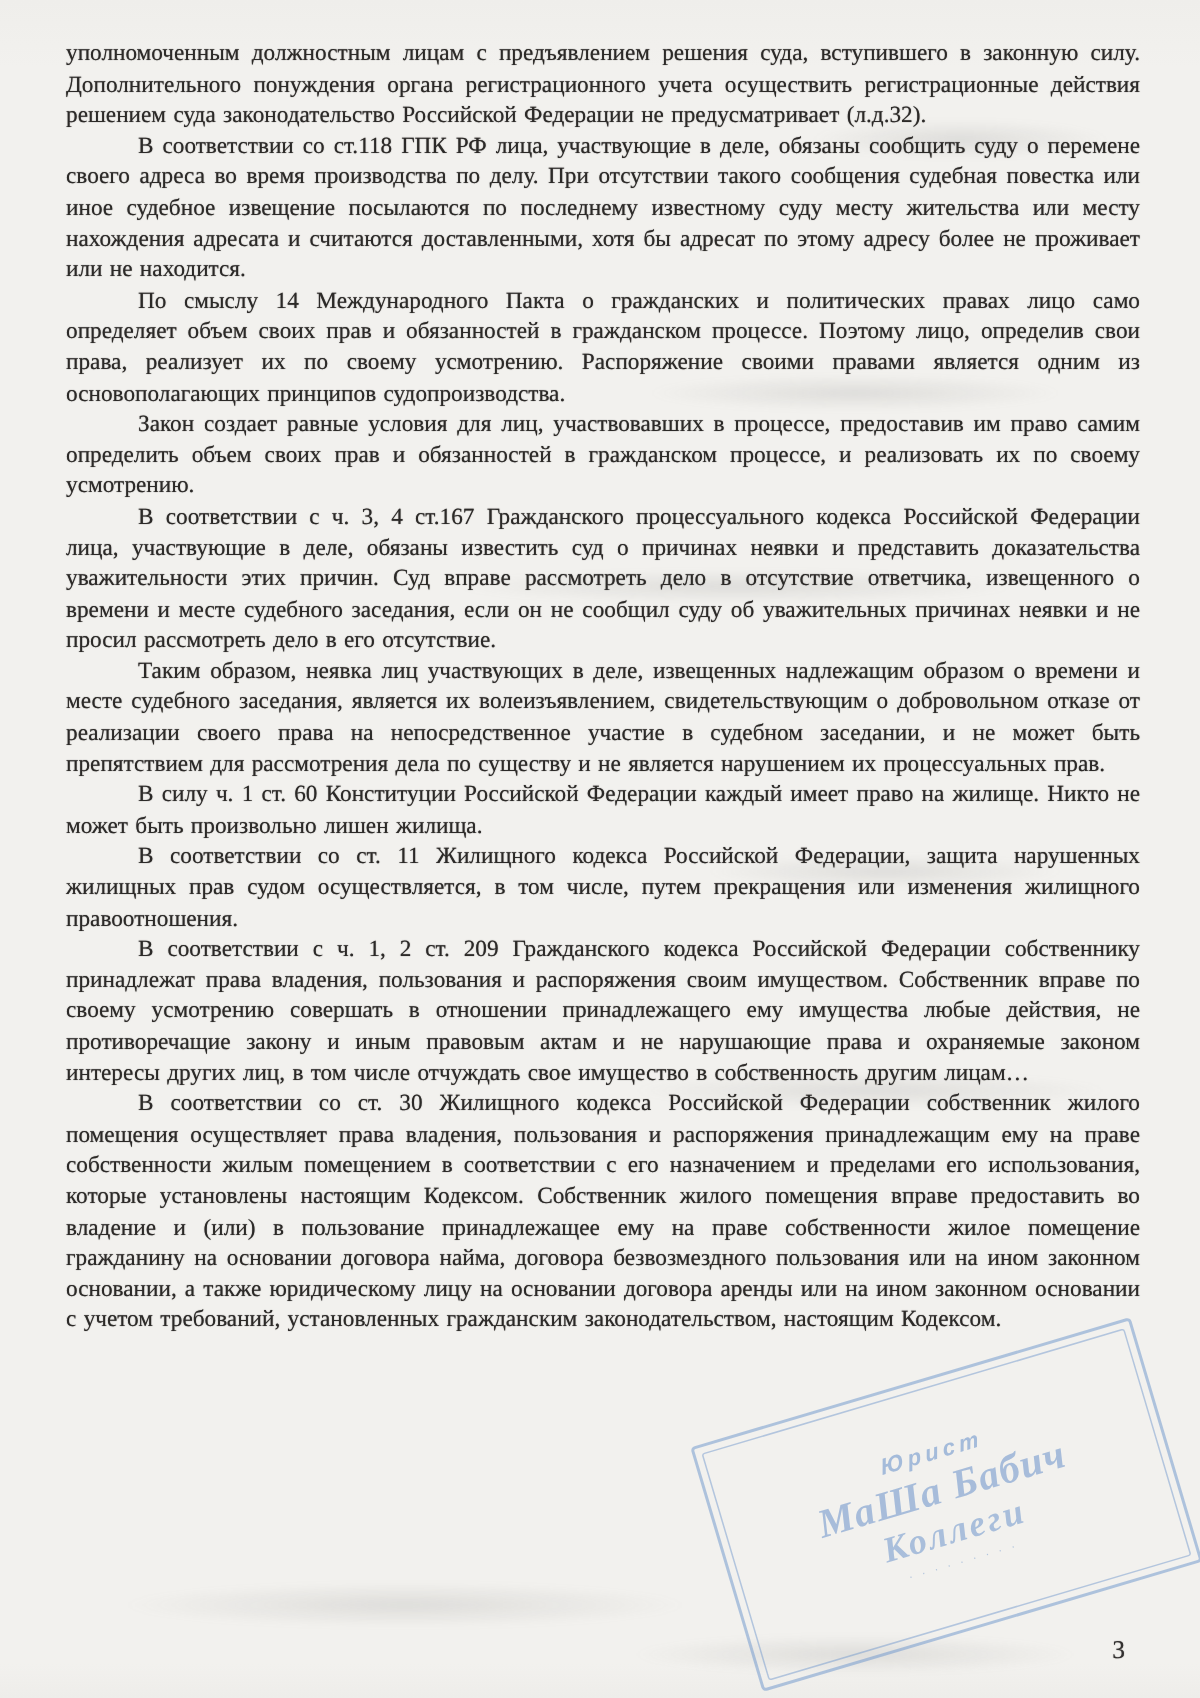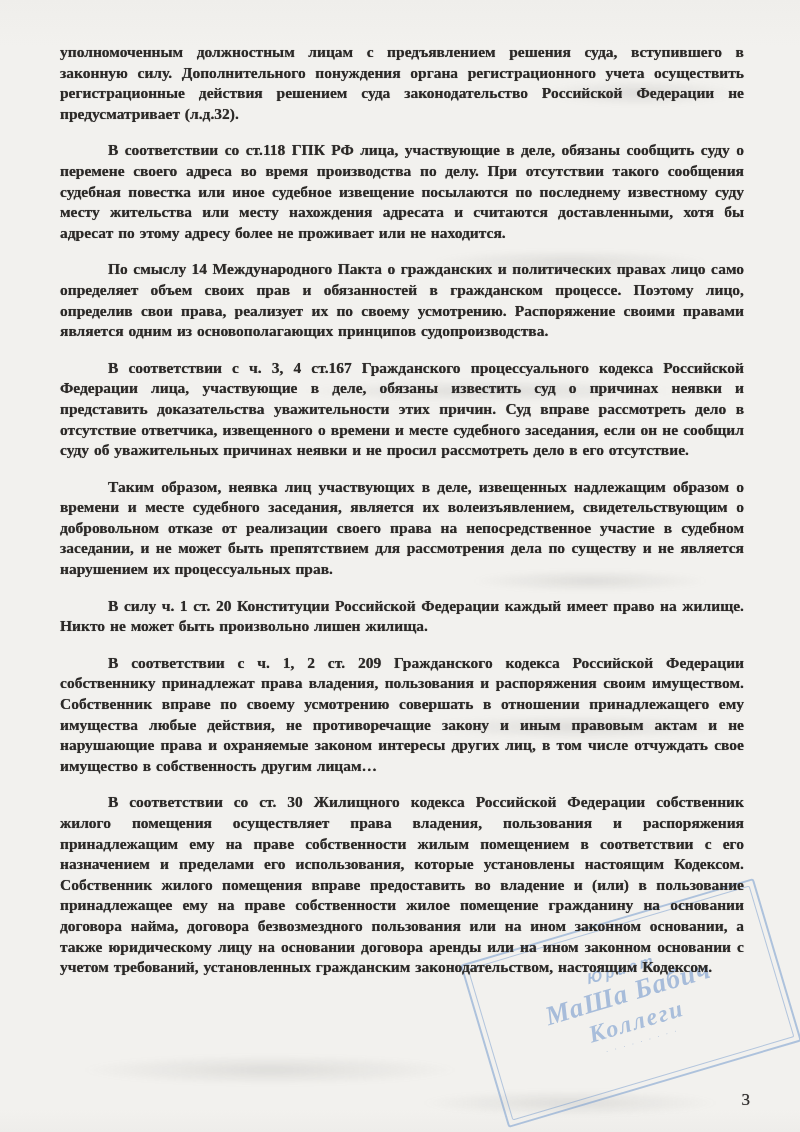--- a/index.html
+++ b/index.html
@@ -26,24 +26,23 @@
     left: 44px; top: 26px;
     width: 716px;
     z-index: 2;
     color: #2c2a28;
     font-size: 15.5px;
     line-height: 20.6px;
     text-shadow: 0 0 0.7px rgba(45,42,40,0.75);
     word-spacing: 1px;
   }
   .text-column p {
-    margin: 16px;
+    margin: 0;
     text-align: justify;
     text-indent: 48px;
-    font-weight: bold;
   }
   .text-column p.no-indent { text-indent: 0; }
   .page-number {
     position: absolute;
     right: 50px; bottom: 22px;
     z-index: 2;
     font-size: 17px;
     color: #333130;
     text-shadow: 0 0 0.7px rgba(45,42,40,0.7);
   }
@@ -113,22 +112,24 @@
       <div class="stamp-line-2">МаШа Бабич</div>
       <div class="stamp-line-3">Коллеги</div>
       <div class="stamp-line-4">· · · · · · · · ·</div>
     </div>
   </div>
 
   <div class="text-column">
     <p class="no-indent">уполномоченным должностным лицам с предъявлением решения суда, вступившего в законную силу. Дополнительного понуждения органа регистрационного учета осуществить регистрационные действия решением суда законодательство Российской Федерации не предусматривает (л.д.32).</p>
     <p>В соответствии со ст.118 ГПК РФ лица, участвующие в деле, обязаны сообщить суду о перемене своего адреса во время производства по делу. При отсутствии такого сообщения судебная повестка или иное судебное извещение посылаются по последнему известному суду месту жительства или месту нахождения адресата и считаются доставленными, хотя бы адресат по этому адресу более не проживает или не находится.</p>
     <p>По смыслу 14 Международного Пакта о гражданских и политических правах лицо само определяет объем своих прав и обязанностей в гражданском процессе. Поэтому лицо, определив свои права, реализует их по своему усмотрению. Распоряжение своими правами является одним из основополагающих принципов судопроизводства.</p>
+    <p>Закон создает равные условия для лиц, участвовавших в процессе, предоставив им право самим определить объем своих прав и обязанностей в гражданском процессе, и реализовать их по своему усмотрению.</p>
     <p>В соответствии с ч. 3, 4 ст.167 Гражданского процессуального кодекса Российской Федерации лица, участвующие в деле, обязаны известить суд о причинах неявки и представить доказательства уважительности этих причин. Суд вправе рассмотреть дело в отсутствие ответчика, извещенного о времени и месте судебного заседания, если он не сообщил суду об уважительных причинах неявки и не просил рассмотреть дело в его отсутствие.</p>
     <p>Таким образом, неявка лиц участвующих в деле, извещенных надлежащим образом о времени и месте судебного заседания, является их волеизъявлением, свидетельствующим о добровольном отказе от реализации своего права на непосредственное участие в судебном заседании, и не может быть препятствием для рассмотрения дела по существу и не является нарушением их процессуальных прав.</p>
-    <p>В силу ч. 1 ст. 20 Конституции Российской Федерации каждый имеет право на жилище. Никто не может быть произвольно лишен жилища.</p>
+    <p>В силу ч. 1 ст. 60 Конституции Российской Федерации каждый имеет право на жилище. Никто не может быть произвольно лишен жилища.</p>
+    <p>В соответствии со ст. 11 Жилищного кодекса Российской Федерации, защита нарушенных жилищных прав судом осуществляется, в том числе, путем прекращения или изменения жилищного правоотношения.</p>
     <p>В соответствии с ч. 1, 2 ст. 209 Гражданского кодекса Российской Федерации собственнику принадлежат права владения, пользования и распоряжения своим имуществом. Собственник вправе по своему усмотрению совершать в отношении принадлежащего ему имущества любые действия, не противоречащие закону и иным правовым актам и не нарушающие права и охраняемые законом интересы других лиц, в том числе отчуждать свое имущество в собственность другим лицам…</p>
     <p>В соответствии со ст. 30 Жилищного кодекса Российской Федерации собственник жилого помещения осуществляет права владения, пользования и распоряжения принадлежащим ему на праве собственности жилым помещением в соответствии с его назначением и пределами его использования, которые установлены настоящим Кодексом. Собственник жилого помещения вправе предоставить во владение и (или) в пользование принадлежащее ему на праве собственности жилое помещение гражданину на основании договора найма, договора безвозмездного пользования или на ином законном основании, а также юридическому лицу на основании договора аренды или на ином законном основании с учетом требований, установленных гражданским законодательством, настоящим Кодексом.</p>
   </div>
 
   <div class="page-number">3</div>
 
 </div>
 
 </body></html>

